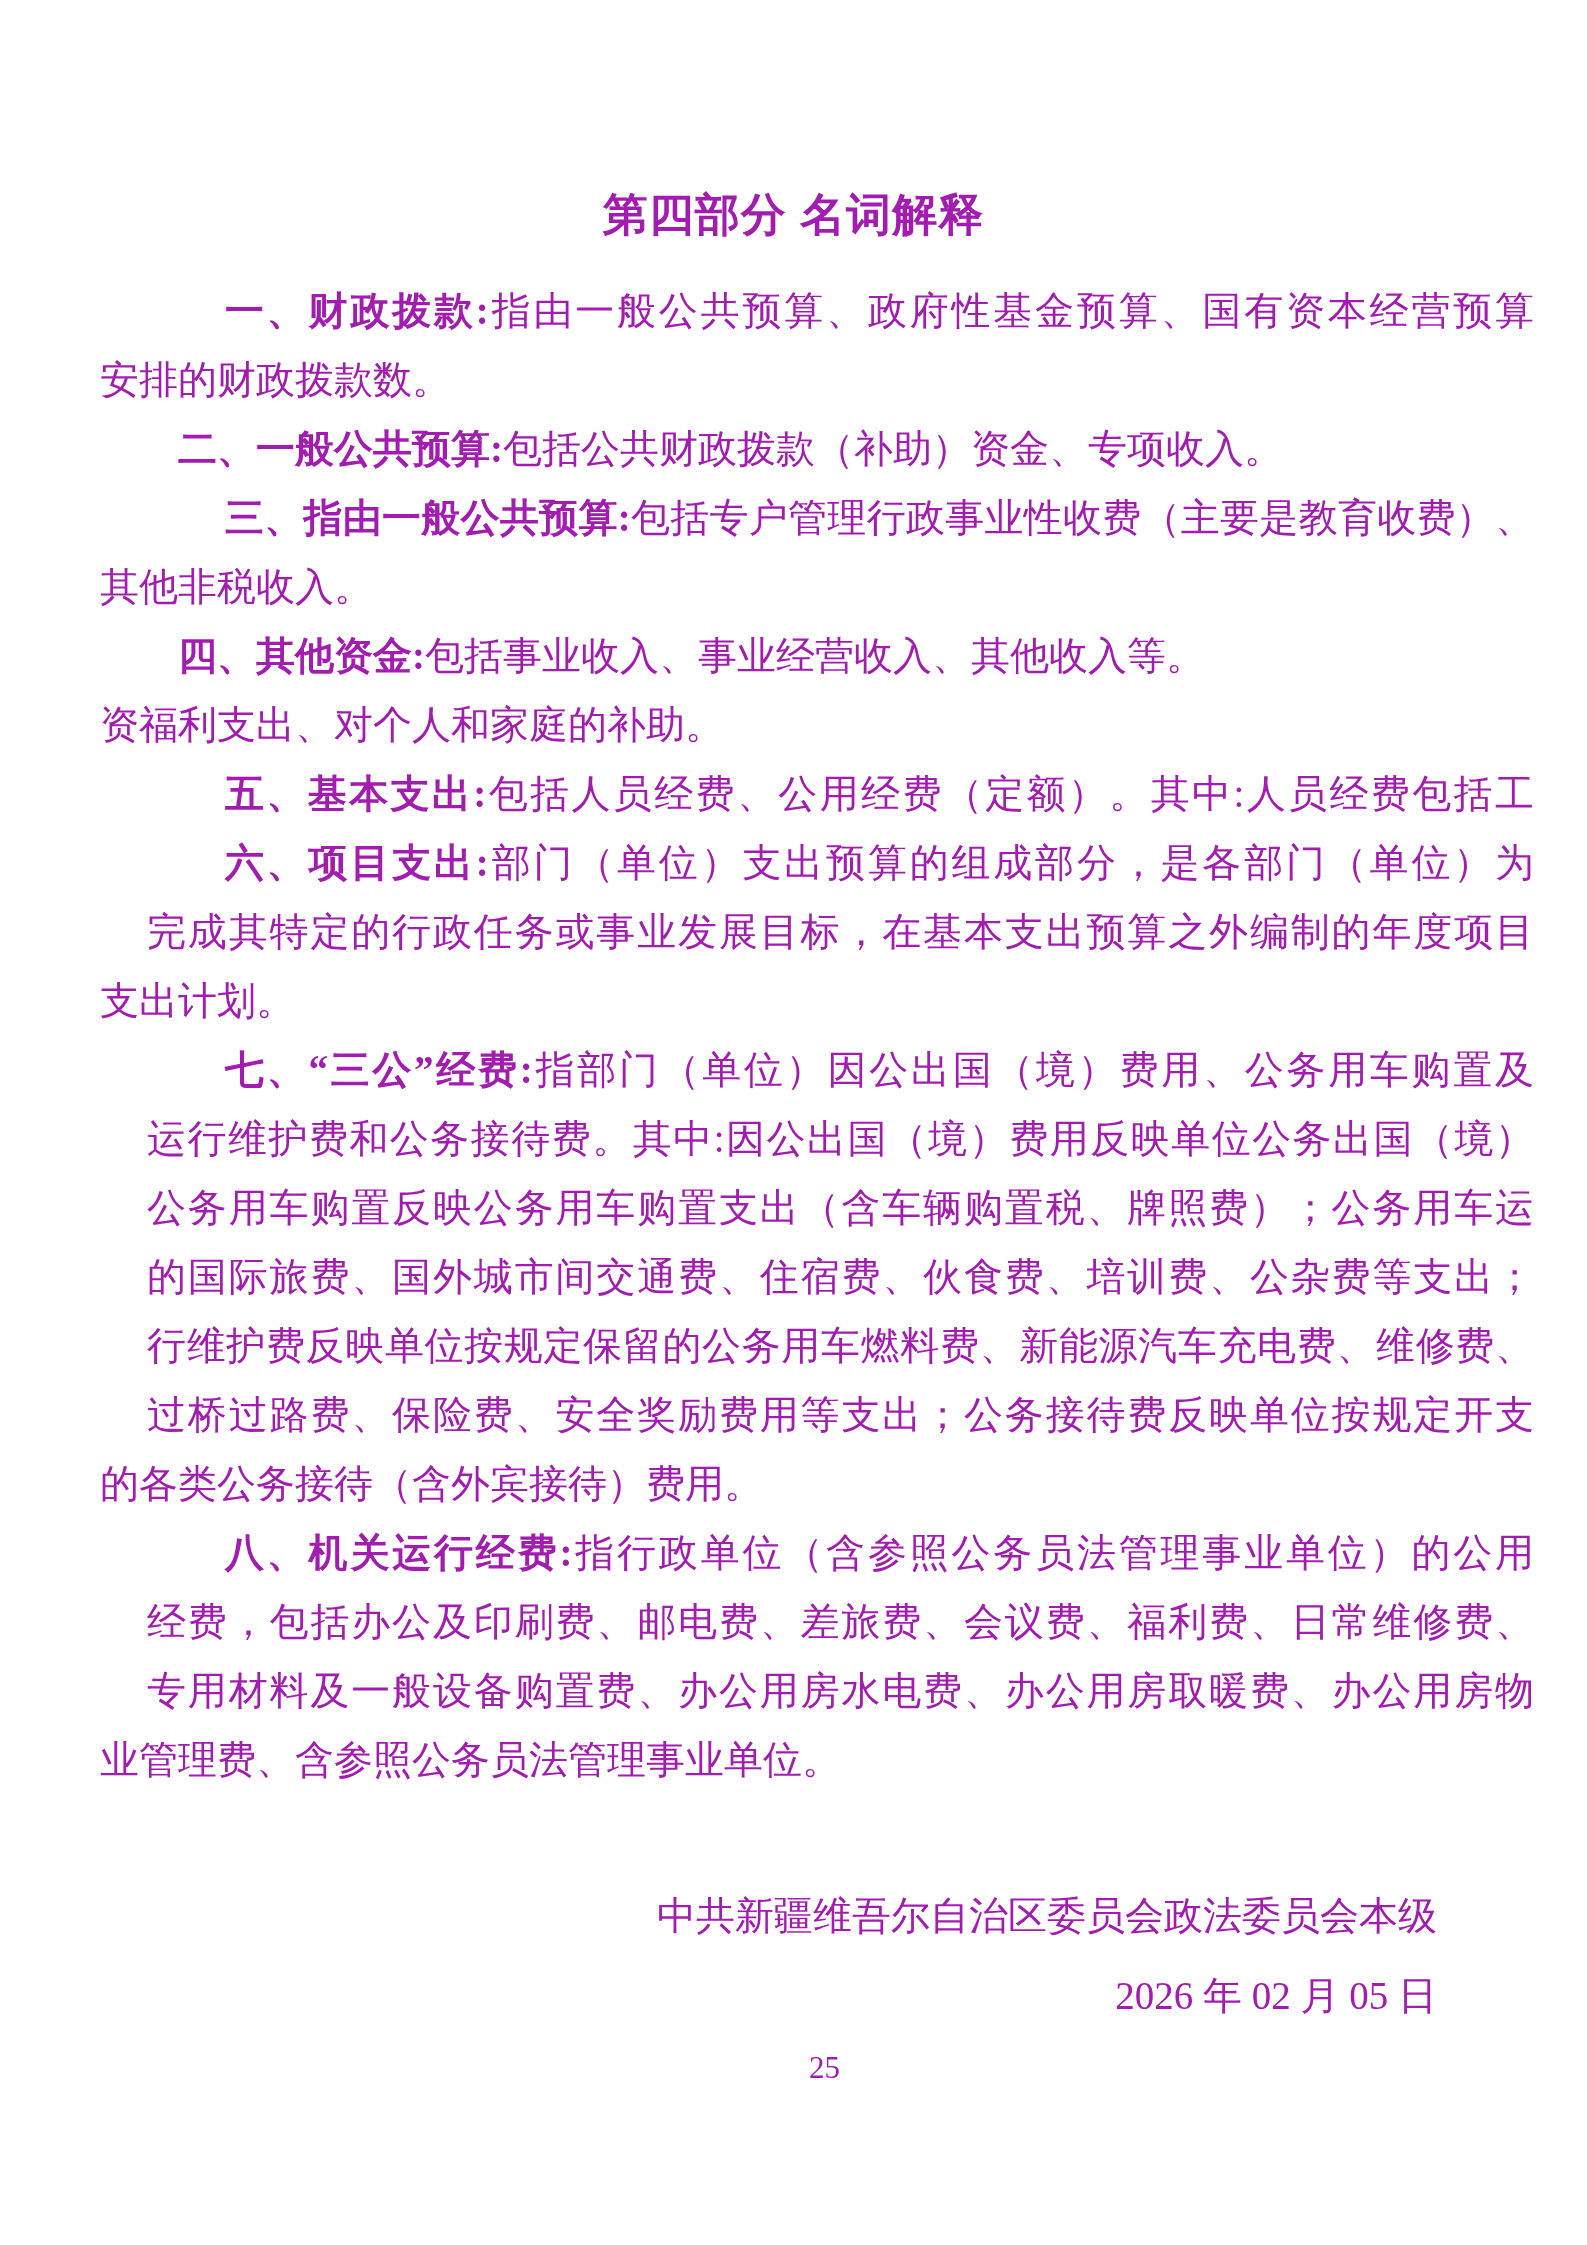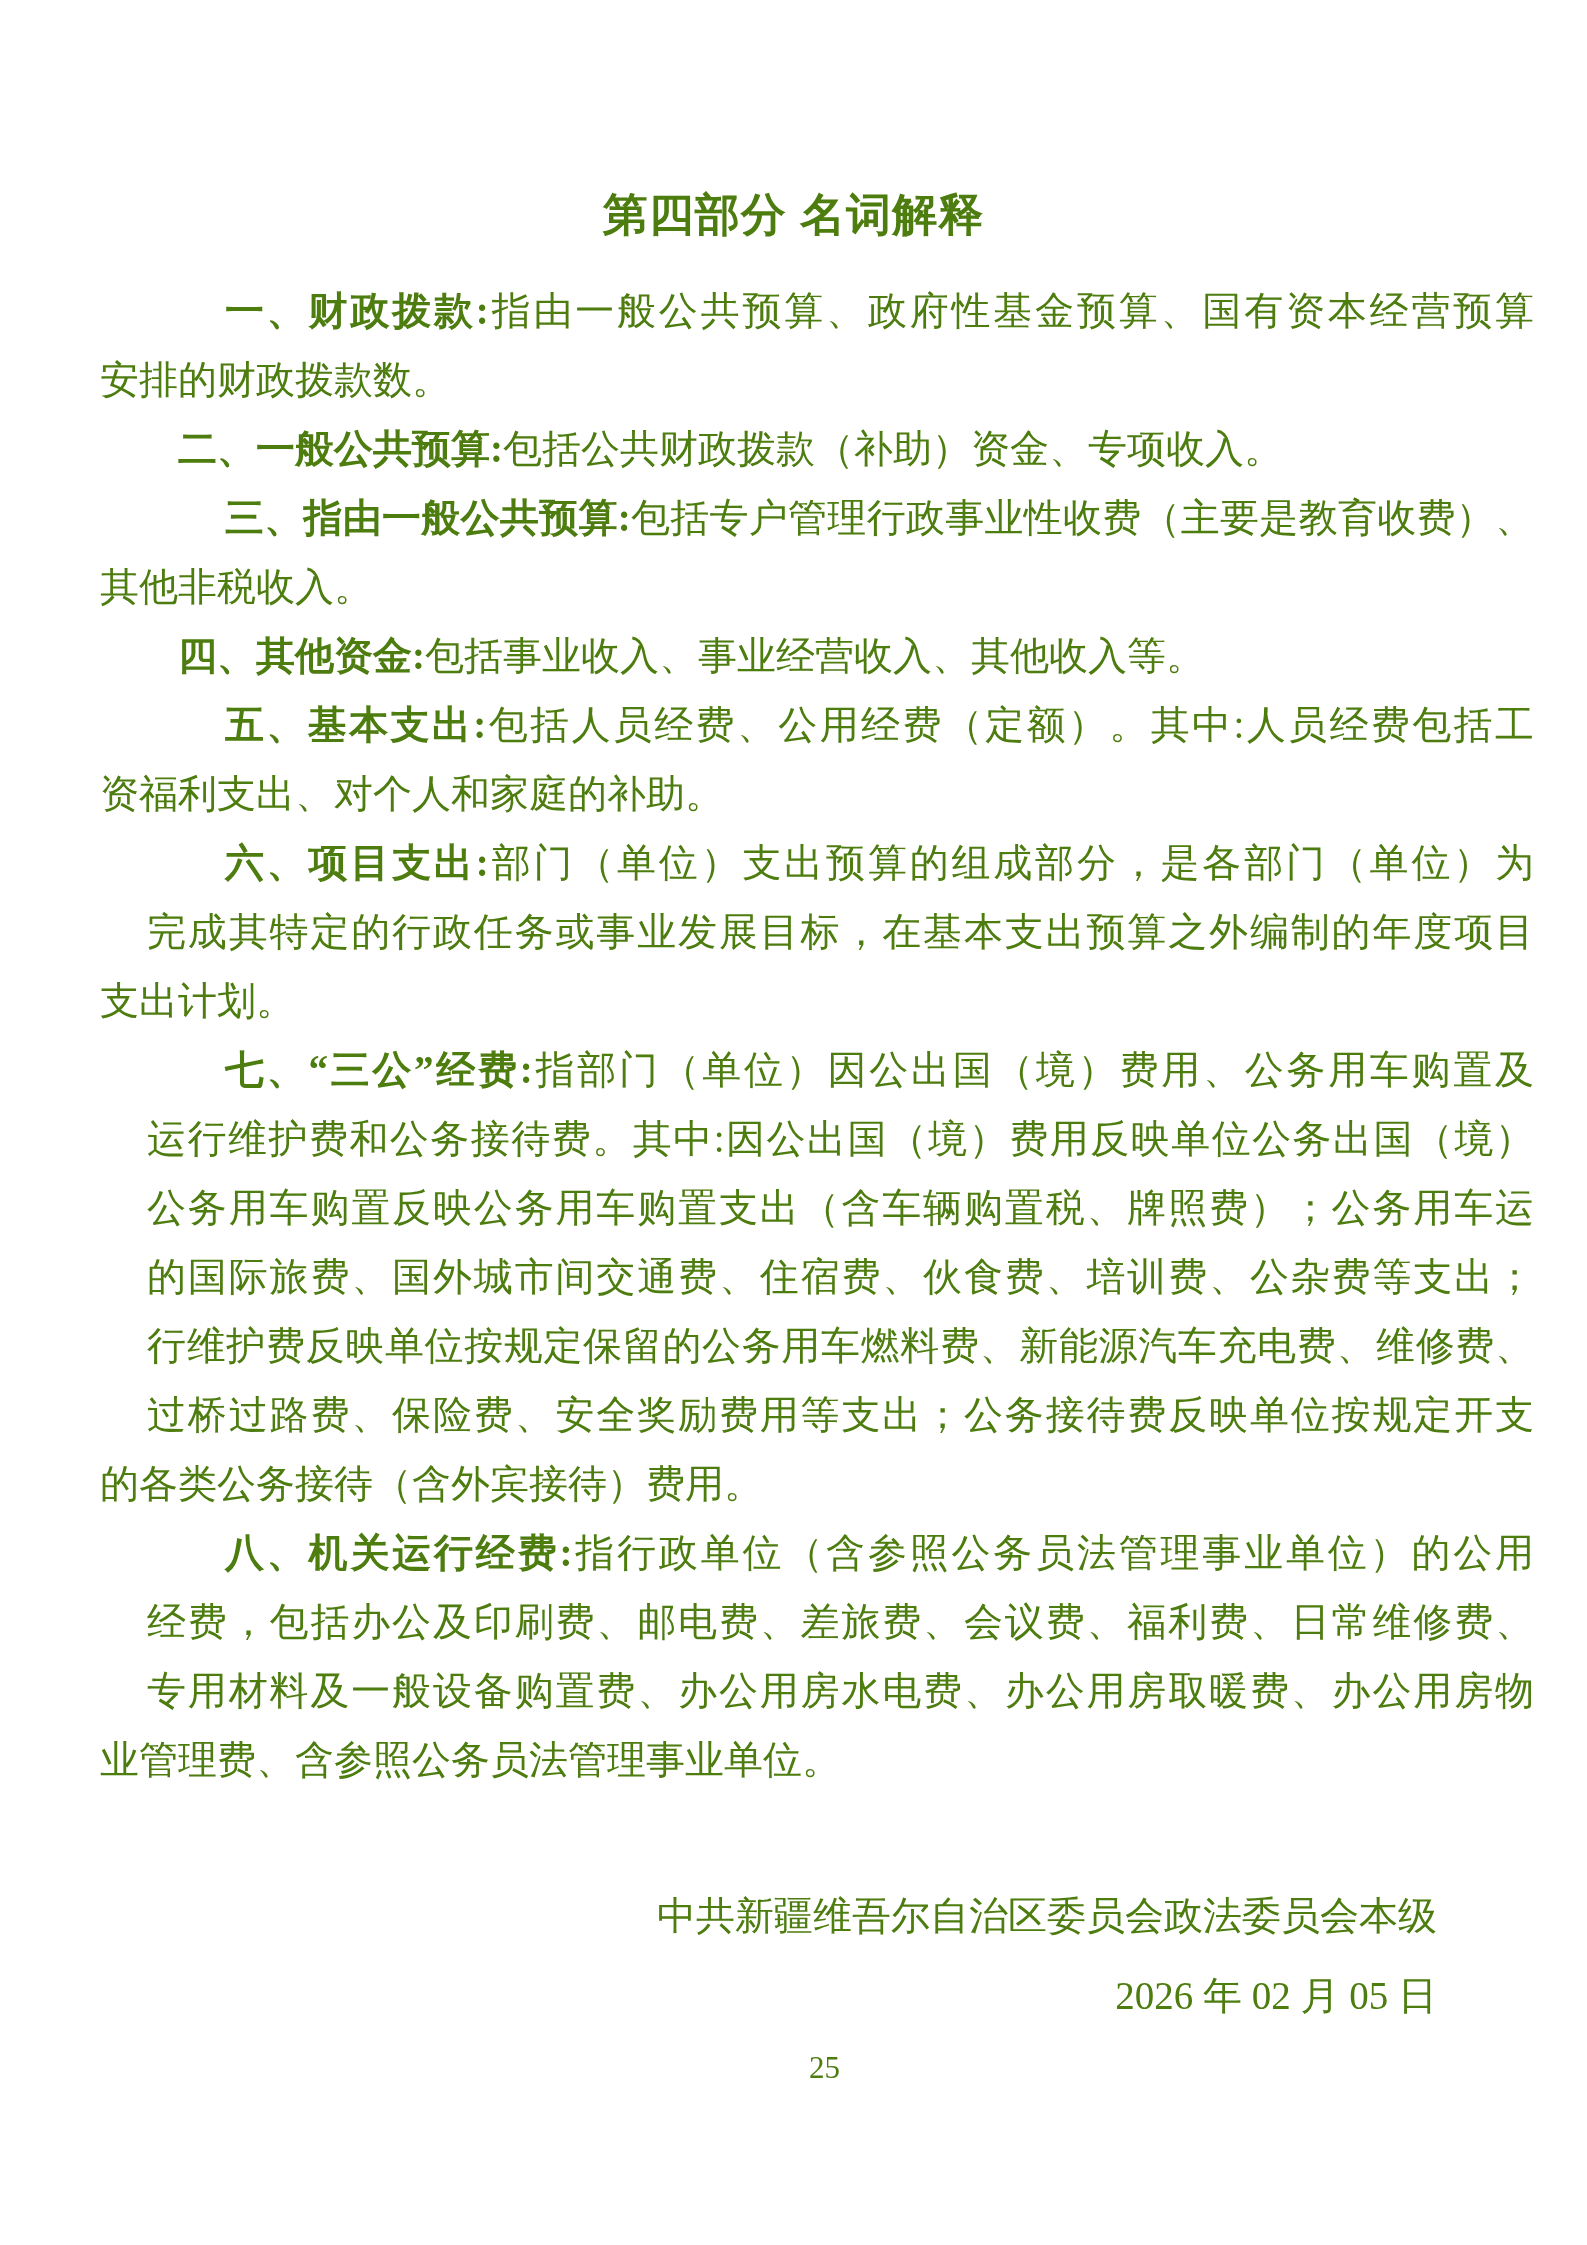--- a/index.html
+++ b/index.html
@@ -3,21 +3,21 @@
 <meta charset="utf-8">
 <style>
   * { margin: 0; padding: 0; box-sizing: border-box; }
   html, body { background: #ffffff; }
   .page {
     position: relative;
     width: 1587px;
     height: 2245px;
     margin: 0 auto;
     background: #ffffff;
-    color: #4d7c0f;
+    color: #a21caf;
     font-family: "Liberation Serif", serif;
     overflow: hidden;
   }
   .title {
     position: absolute;
     top: 185px;
     left: 0;
     width: 100%;
     text-align: center;
     font-family: "Liberation Sans", sans-serif;
@@ -68,23 +68,23 @@
   <div class="line"><span class="line-text">安排的财政拨款数。</span></div>
 
   <div class="line indent"><span class="term">二、一般公共预算:</span><span class="line-text">包括公共财政拨款（补助）资金、专项收入。</span></div>
 
   <div class="line indent fill"><span class="term">三、指由一般公共预算:</span><span class="line-text">包括专户管理行政事业性收费（主要是教育收费）、</span></div>
 
   <div class="line"><span class="line-text">其他非税收入。</span></div>
 
   <div class="line indent"><span class="term">四、其他资金:</span><span class="line-text">包括事业收入、事业经营收入、其他收入等。</span></div>
 
+  <div class="line"><span class="line-text">资福利支出、对个人和家庭的补助。</span></div>
+
   <div class="line indent fill"><span class="term">五、基本支出:</span><span class="line-text">包括人员经费、公用经费（定额）。其中:人员经费包括工</span></div>
-
-  <div class="line"><span class="line-text">资福利支出、对个人和家庭的补助。</span></div>
 
   <div class="line indent fill"><span class="term">六、项目支出:</span><span class="line-text">部门（单位）支出预算的组成部分，是各部门（单位）为</span></div>
 
   <div class="line fill"><span class="line-text">完成其特定的行政任务或事业发展目标，在基本支出预算之外编制的年度项目</span></div>
 
   <div class="line"><span class="line-text">支出计划。</span></div>
 
   <div class="line indent fill"><span class="term">七、“三公”经费:</span><span class="line-text">指部门（单位）因公出国（境）费用、公务用车购置及</span></div>
 
   <div class="line fill"><span class="line-text">运行维护费和公务接待费。其中:因公出国（境）费用反映单位公务出国（境）</span></div>

